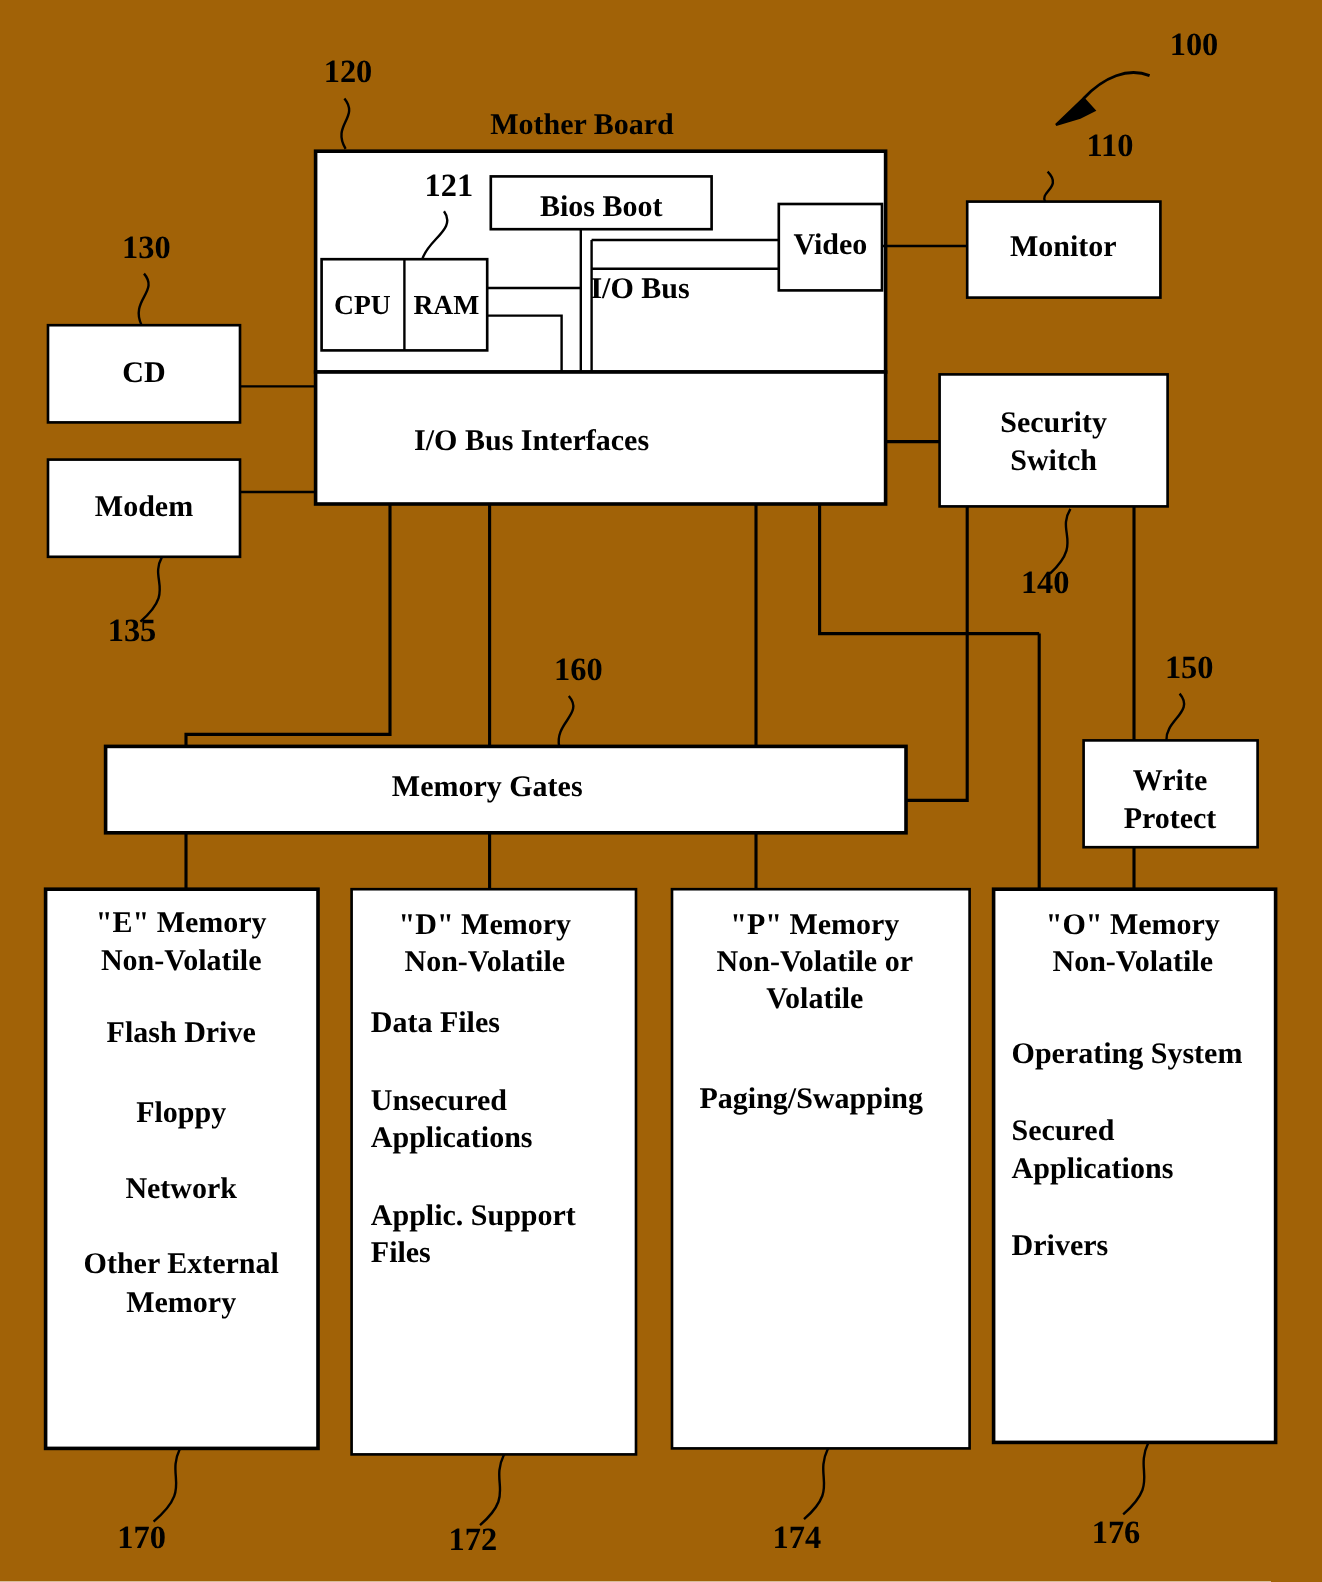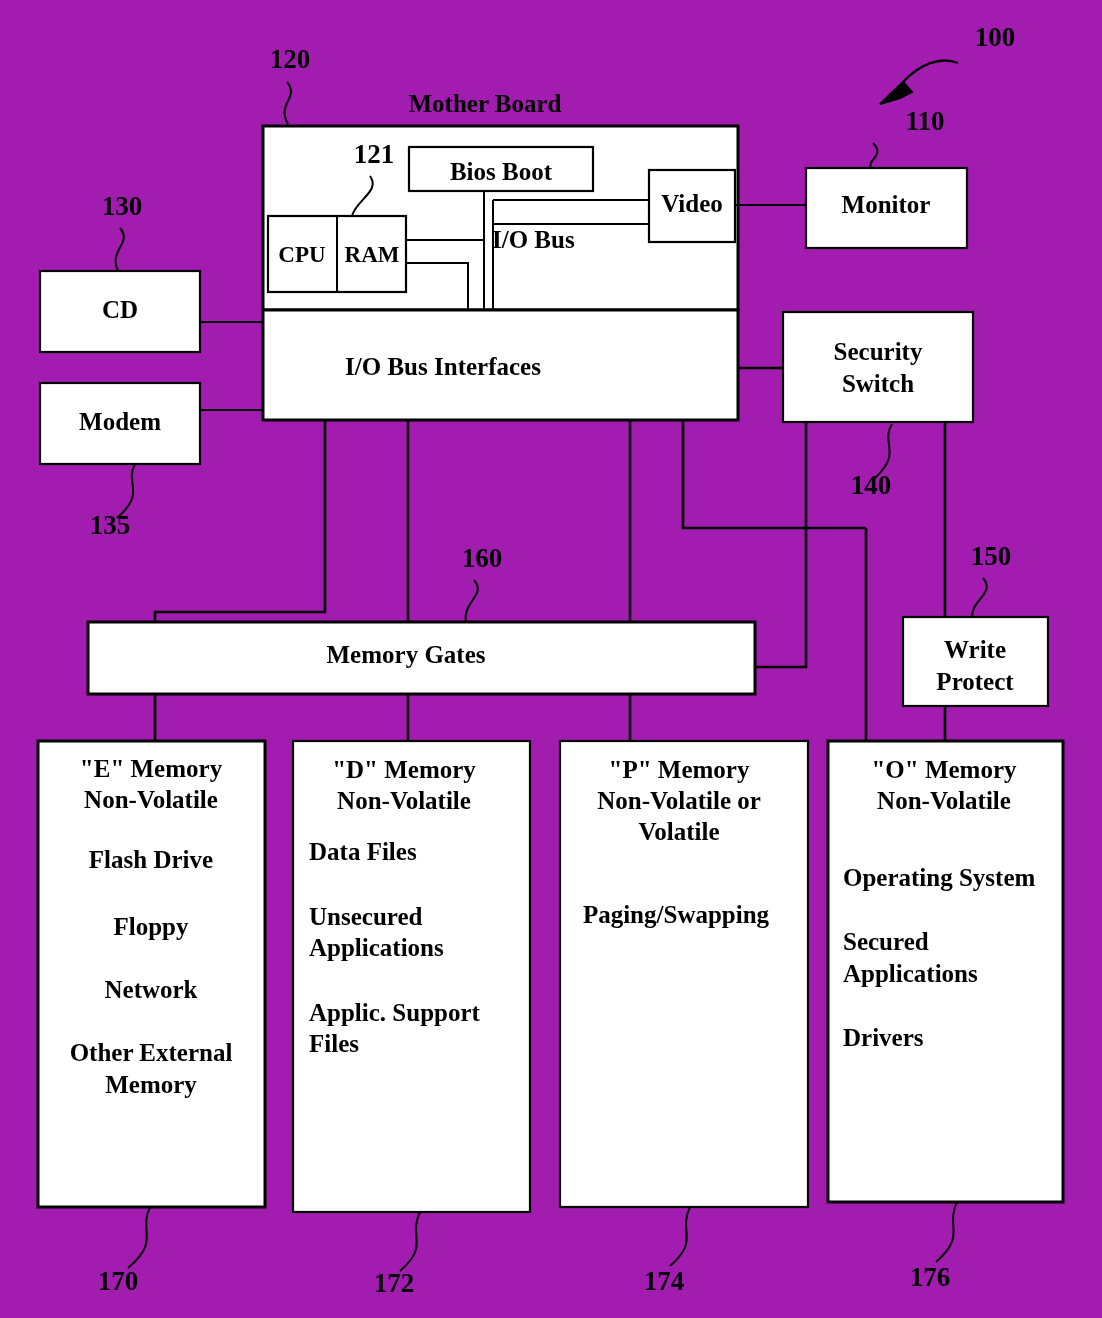--- a/index.html
+++ b/index.html
@@ -10,21 +10,21 @@
   body {
     width: 1102px;
     height: 1318px;
     font-family: "Liberation Serif", "DejaVu Serif", serif;
     overflow: hidden;
   }
   #diagram-root {
     position: relative;
     width: 1102px;
     height: 1318px;
-    background: #a21caf;
+    background: #a16207;
   }
   svg#patent-figure {
     display: block;
     width: 1102px;
     height: 1318px;
   }
   .box-outline {
     fill: #ffffff;
     stroke: #000000;
     stroke-width: 3;

